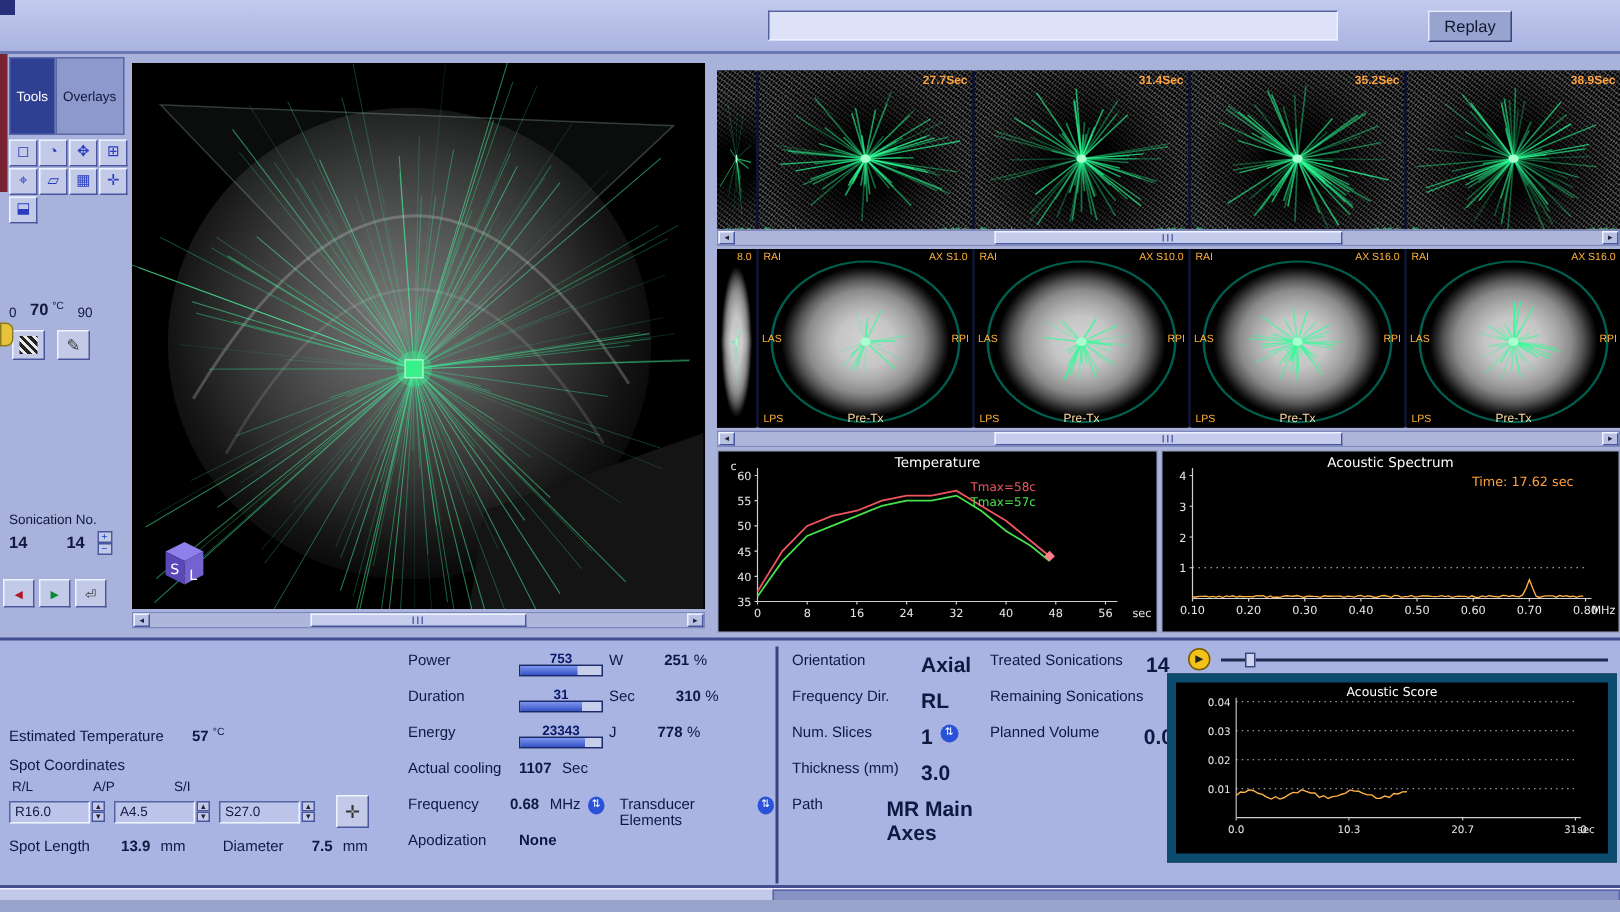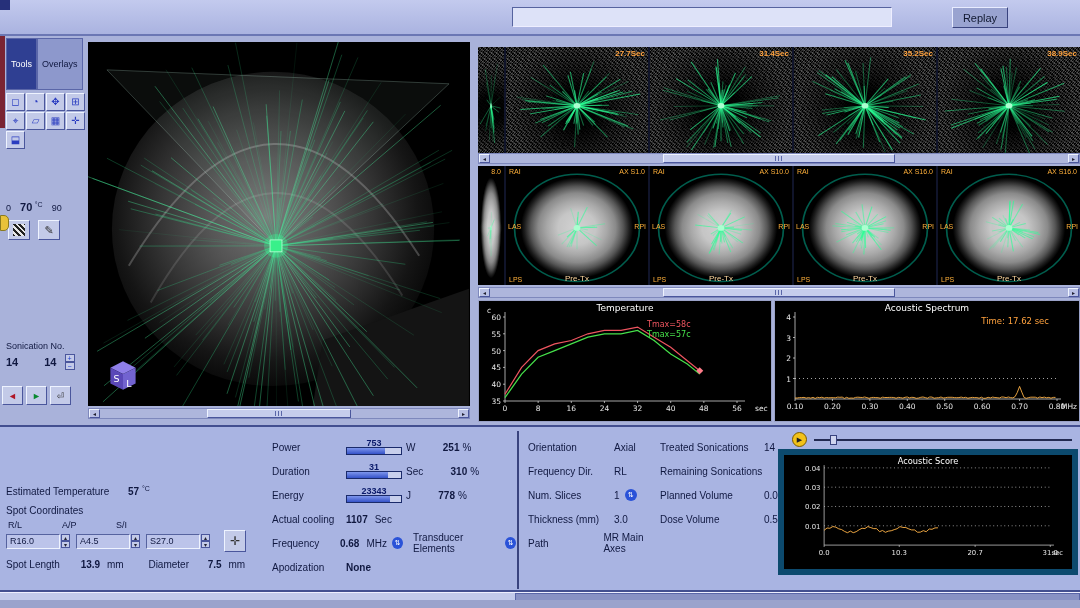--- a/index.html
+++ b/index.html
@@ -111,36 +111,36 @@
            font-size:9px; display:flex; align-items:center; padding:0 3px; cursor:text; }
   .cspin { display:flex; flex-direction:column; margin:0 6px 0 1px; }
   .csa { width:9px; height:7px; font-size:6px; line-height:6px; text-align:center; background:#c3cae8;
          border:1px solid #4a569c; color:#223; cursor:pointer; }
   .move-btn { width:22px; height:22px; margin-left:8px; background:#c3cae8; border:1px solid;
               border-color:#eef3ff #4a569c #4a569c #eef3ff; font-size:12px; color:#333; cursor:pointer; }
   .col { position:absolute; top:8px; }
   .power-col { left:272px; width:244px; }
   .geo-col { left:528px; width:132px; }
   .treat-col { left:660px; width:122px; }
-  .prow, .irow, .grow, .trow { height:24px; display:flex; align-items:center; }
+  .prow, .irow, .grow, .trow { height:24px; display:flex; align-items:flex-start; }
   .plab { width:74px; font-size:10px; }
   .pbar { position:relative; width:56px; height:17px; cursor:pointer; }
   .pval { position:absolute; left:50%; transform:translateX(-50%); top:-1px; font-size:9px; color:#0a1a6a; font-weight:bold; }
   .ptrack { position:absolute; left:0; bottom:1px; height:8px; width:100%; background:#c8cfec; border:1px solid #1a2a6a; }
   .pfill { position:absolute; left:0; top:0; bottom:0; background:linear-gradient(#7e96ec,#3552c8); }
   .punit { font-size:10px; margin-left:4px; }
   .ppct { margin-left:14px; width:30px; text-align:right; font-size:10px; }
   .punit2 { font-size:10px; margin-left:3px; }
   .ival { font-size:10px; margin-right:3px; }
   .spin-icon { width:12px; height:12px; border-radius:50%; background:#2a52d8; color:#fff; font-size:7px;
                line-height:12px; text-align:center; margin-left:5px; cursor:pointer; }
   .extra { width:auto; margin-left:10px; }
   .glab { width:86px; font-size:10px; }
   .tlab { width:104px; font-size:10px; }
-  .gval, .tval { font-weight:normal; font-size:10px; }
+  .gval, .tval { font-weight:bold; font-size:14px; }
   .divider { position:absolute; left:517px; top:4px; width:2px; height:158px; background:#39437e; }
 
   
   .play-btn { position:absolute; left:792px; top:5px; width:15px; height:15px; border-radius:50%;
               background:#f2c21a; border:1px solid #7a5a00; font-size:7px; line-height:13px; text-align:center; color:#222; cursor:pointer; padding:0; }
   .slider { position:absolute; left:814px; top:8px; width:258px; height:10px; cursor:pointer; }
   .slider::before { content:""; position:absolute; left:0; right:0; top:4px; height:2px; background:#222a52; }
   .slider-thumb { position:absolute; left:16px; top:0; width:7px; height:10px; background:#cfd4ee;
                   border:1px solid #39437e; cursor:grab; }
   .score-chart { position:absolute; left:778px; top:22px; width:300px; height:126px; background:#000; border:6px solid #0c4a6e; }
@@ -1161,24 +1161,20 @@
         <span class="tval">14</span>
       </div>
       <div class="trow">
         <span class="tlab">Remaining Sonications</span>
         <span class="tval"></span>
       </div>
       <div class="trow">
         <span class="tlab">Planned Volume</span>
         <span class="tval">0.0</span>
       </div>
-      <div class="trow">
-        <span class="tlab">Dose Volume</span>
-        <span class="tval">0.5</span>
-      </div>
     </div>
 
   <button class="play-btn">▶</button>
   <div class="slider">
     <span class="slider-thumb"></span>
   </div>
   <div class="score-chart">
       <svg id="scoreSvg" viewBox="0 0 298 124">
         <text x="149" y="10" text-anchor="middle" class="ct">Acoustic Score</text>
         <line x1="36" y1="11" x2="36" y2="98" class="ax"></line>

